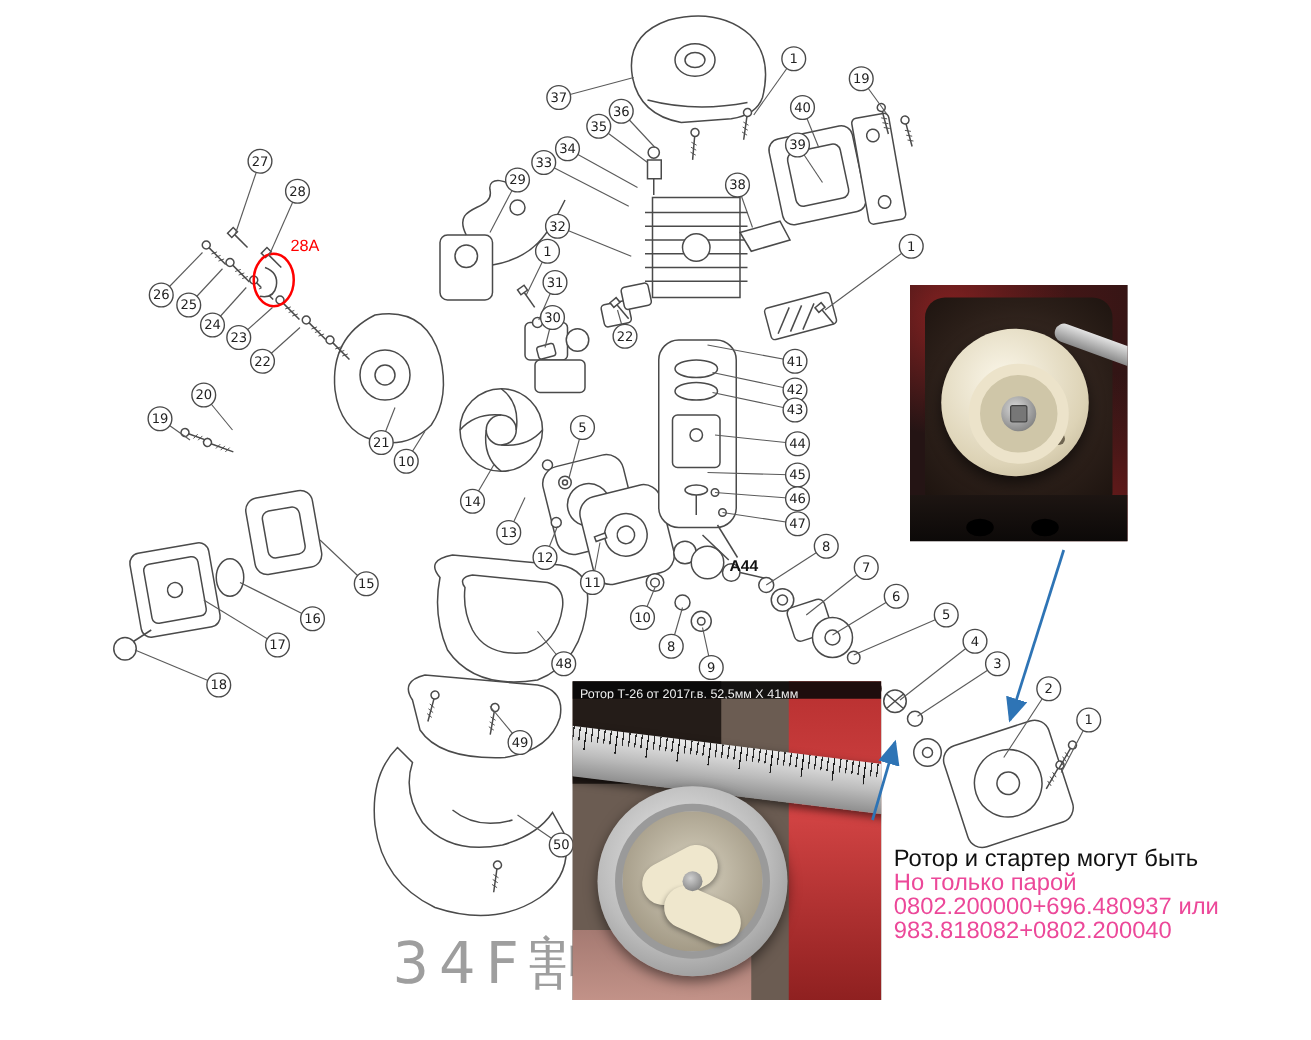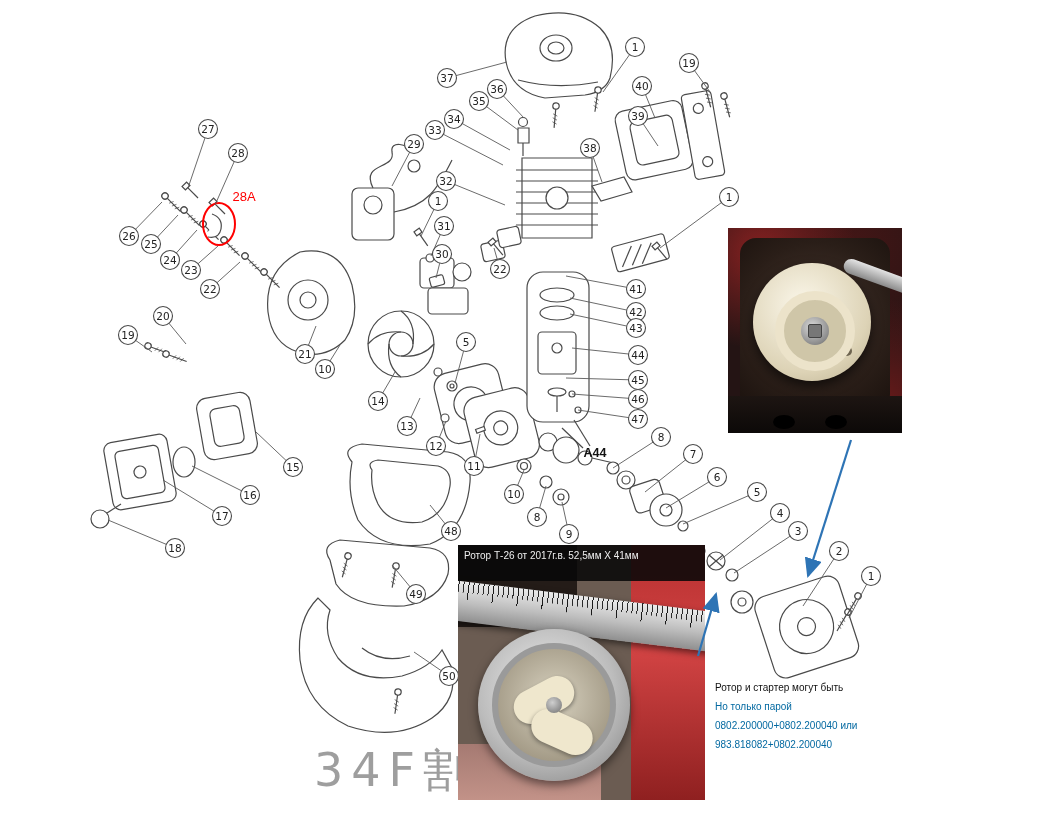--- a/index.html
+++ b/index.html
@@ -60,32 +60,32 @@
       background:radial-gradient(circle at 45% 40%, #efefef, #bcbcbc 55%, #7d7d7d);
       box-shadow:0 4px 10px rgba(0,0,0,.5);}
   .photo2 .bore{position:absolute;left:50%;top:50%;width:112px;height:112px;transform:translate(-50%,-50%);
       border-radius:50%;background:radial-gradient(circle at 50% 45%, #d8d2c0, #a39a86 75%);
       border:6px solid #9a9a9a;}
   .photo2 .lobe{position:absolute;width:64px;height:34px;border-radius:18px;background:#efe7cd;box-shadow:0 2px 4px rgba(0,0,0,.35);}
   .photo2 .lobe.l1{left:14px;top:34px;transform:rotate(-28deg);}
   .photo2 .lobe.l2{left:32px;top:66px;transform:rotate(24deg);}
   .photo2 .cbolt{position:absolute;left:50%;top:50%;width:16px;height:16px;transform:translate(-50%,-50%);
       border-radius:50%;background:radial-gradient(circle at 40% 35%, #cfcfcf, #6f6f6f);}
-  .photo2 .caption{position:absolute;left:0;top:0;width:100%;height:36px;box-sizing:border-box;
+  .photo2 .caption{position:absolute;left:0;top:0;width:100%;height:14px;box-sizing:border-box;
       background:rgba(8,8,8,.88);color:#eee;font-size:10px;line-height:22px;padding:0 6px;
       white-space:nowrap;overflow:hidden;z-index:2;}
 
   
   #arrows-svg{position:absolute;left:0;top:0;z-index:4;pointer-events:none;}
 
   
   .annotation{position:absolute;left:715px;top:678px;width:280px;z-index:4;
-      font-size:10px;line-height:19px;}
+      font-size:19px;line-height:19px;}
   .annotation .ann-black{color:#111;}
-  .annotation .ann-red{color:#0369a1;}
+  .annotation .ann-red{color:#ec4899;}
 </style>
 </head>
 <body>
 
 <div class="stage">
 
   <svg id="diagram-svg" width="1049" height="832" viewBox="0 0 1049 832">
     <defs>
       <g id="screw">
         <circle cx="0" cy="0" r="3.2" fill="#fff" stroke="#4a4a4a"></circle>
@@ -642,17 +642,17 @@
         <path d="M0,0 L9,4 L0,8 Z" fill="#2e74b5"></path>
       </marker>
     </defs>
     <line x1="851" y1="440" x2="808" y2="576" stroke="#2e74b5" stroke-width="2.2" marker-end="url(#arrowhead)"></line>
     <line x1="698" y1="656" x2="716" y2="594" stroke="#2e74b5" stroke-width="2.2" marker-end="url(#arrowhead)"></line>
   </svg>
 
   <div class="annotation">
     <div class="ann-black">Ротор и стартер могут быть</div>
     <div class="ann-red">Но только парой</div>
-    <div class="ann-red">0802.200000+0802.200040 или</div>
+    <div class="ann-red">0802.200000+696.480937 или</div>
     <div class="ann-red">983.818082+0802.200040</div>
   </div>
 
 </div>
 
 </body></html>

